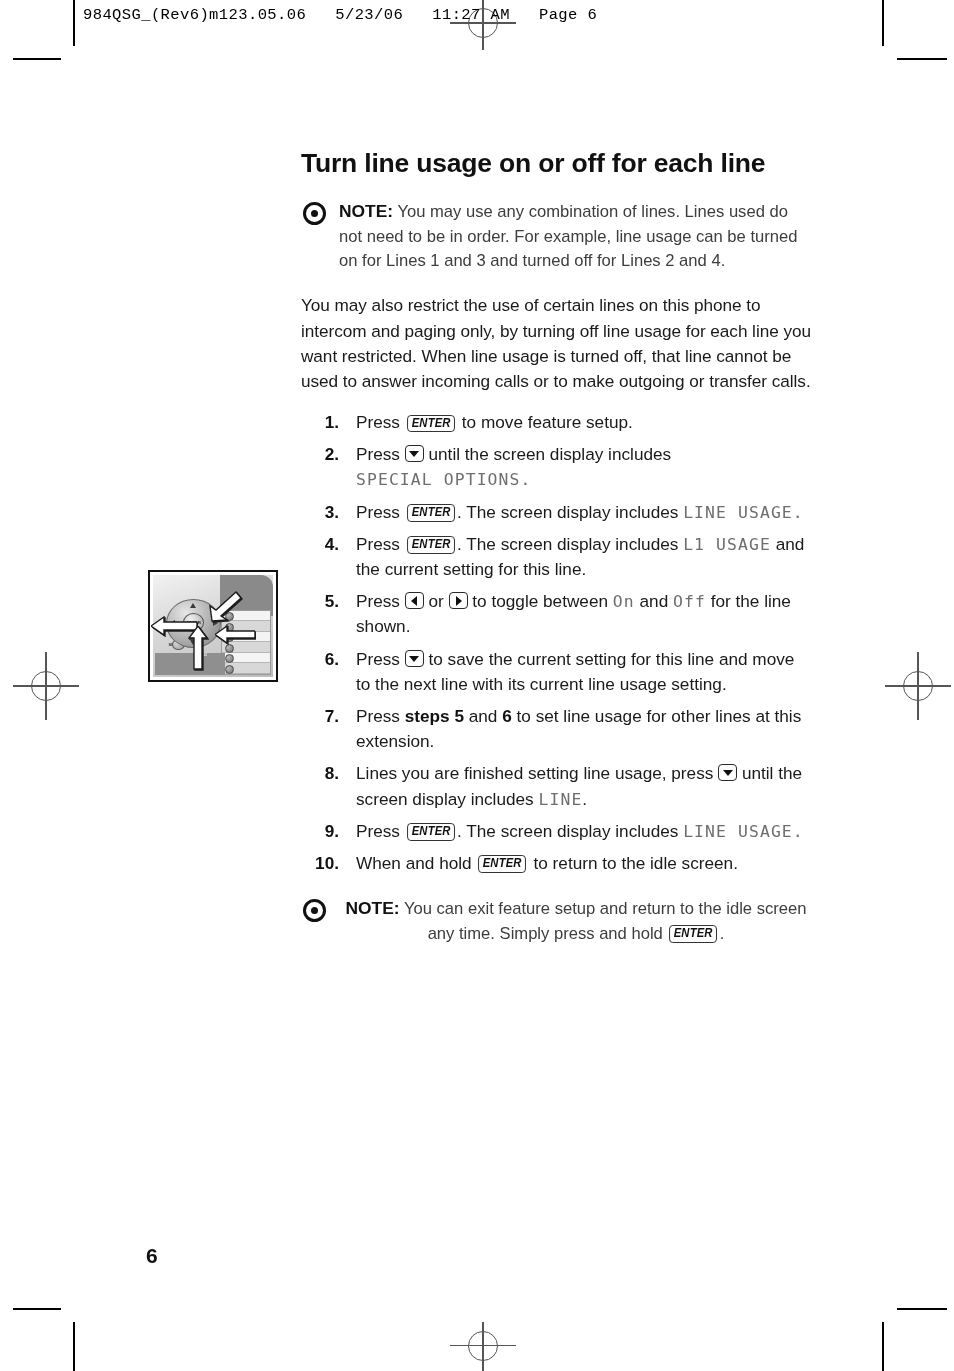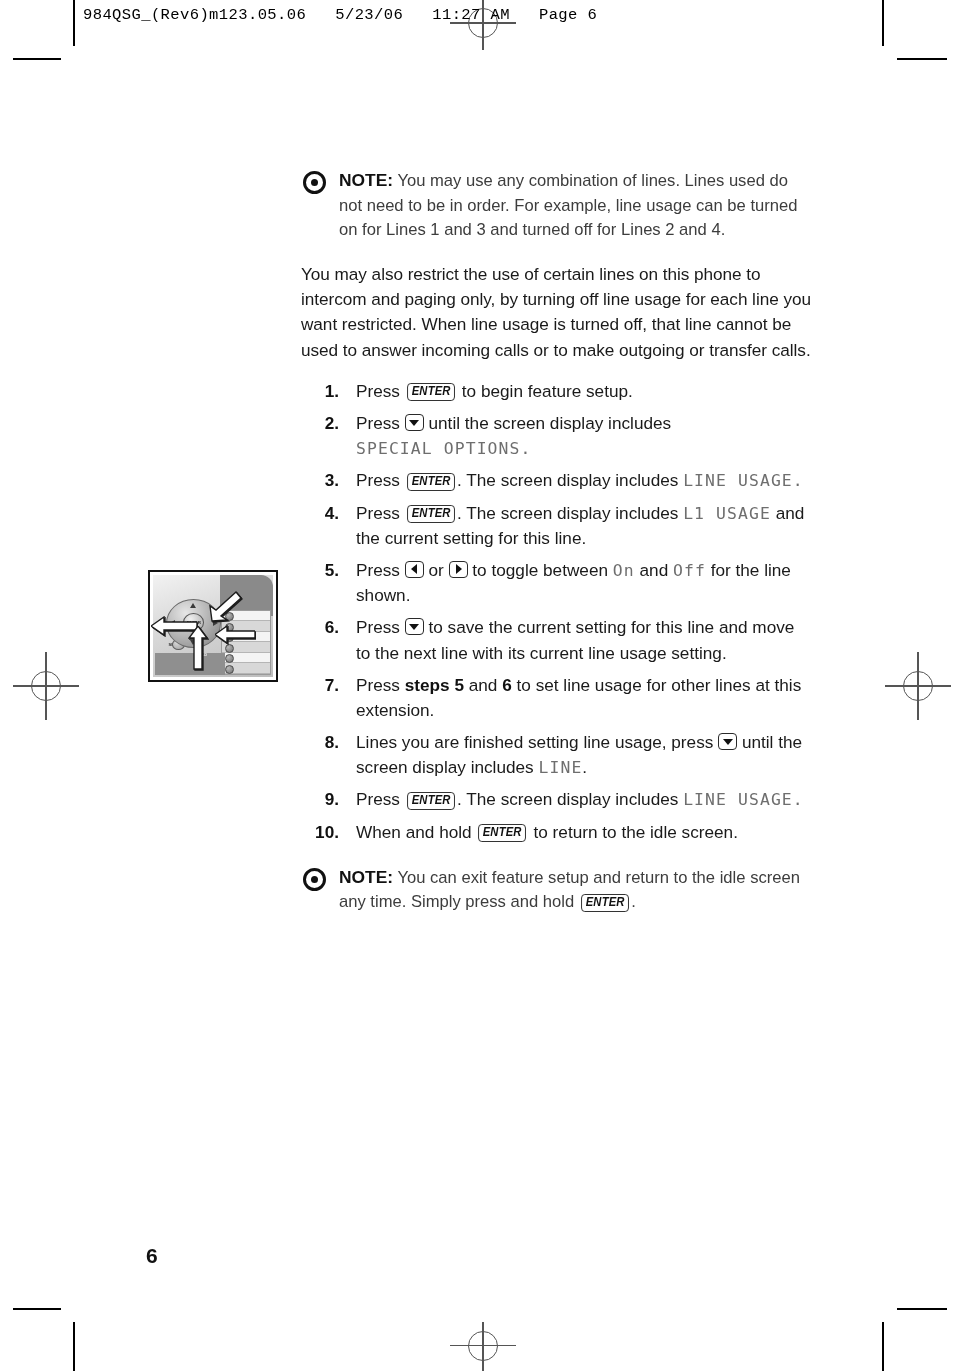--- a/index.html
+++ b/index.html
@@ -385,45 +385,46 @@
       <div class="callout" style="left:29%; top:50%; width:20px; height:44px;">
         <svg width="20" height="44" viewBox="0 0 20 44">
           <polygon points="10,0 19,12 14,12 14,43 6,43 6,12 1,12" fill="#ffffff" stroke="#1d1d1d" stroke-width="1.4"></polygon>
         </svg>
       </div>
     </div>
   </div>
 
   <div class="content">
 
+    <h1 class="title">Turn line usage on or off for each line</h1>
 
 
     <div class="note">
       <span class="bullseye"></span>
       <div class="note-text"><span class="note-label">NOTE:</span> <span>You may use any combination of lines.  Lines used do not need to be in order.  For example,  line usage can be turned on for Lines 1 and 3 and turned off for Lines 2 and 4.</span></div>
     </div>
 
     <div class="para-gap"></div>
 
     <p class="body-text">You may also restrict the use of certain lines on this phone to intercom and paging only,  by turning off line usage for each line you want restricted. When line usage is turned off, that line cannot be used to answer incoming calls or to make outgoing or transfer calls.</p>
 
     <ol class="steps" id="steps-list">
-        <li><span class="num">1.</span><span>Press </span><span class="key-enter">ENTER</span><span> to begin feature setup.</span></li>
+        <li><span class="num">1.</span><span>Press </span><span class="key-enter">ENTER</span><span> to move feature setup.</span></li>
         <li><span class="num">2.</span><span>Press </span><span class="key-arrow down"><span class="tri"></span></span><span> until the screen display includes </span><span class="lcd">SPECIAL OPTIONS.</span></li>
         <li><span class="num">3.</span><span>Press </span><span class="key-enter">ENTER</span><span>.  The screen display includes </span><span class="lcd">LINE USAGE.</span></li>
         <li><span class="num">4.</span><span>Press </span><span class="key-enter">ENTER</span><span>.  The screen display includes </span><span class="lcd">L1 USAGE</span><span> and the current setting for this line.</span></li>
         <li><span class="num">5.</span><span>Press </span><span class="key-arrow left"><span class="tri"></span></span><span> or </span><span class="key-arrow right"><span class="tri"></span></span><span> to toggle between </span><span class="lcd">On</span><span> and </span><span class="lcd">Off</span><span> for the line shown.</span></li>
         <li><span class="num">6.</span><span>Press </span><span class="key-arrow down"><span class="tri"></span></span><span> to save the current setting for this line and move to the next line with its current line usage setting.</span></li>
         <li><span class="num">7.</span><span>Press </span><b class="bold-inline">steps 5</b><span> and </span><b class="bold-inline">6</b><span> to set line usage for other lines at this extension.</span></li>
         <li><span class="num">8.</span><span>Lines you are finished setting line usage, press </span><span class="key-arrow down"><span class="tri"></span></span><span> until the screen display includes </span><span class="lcd">LINE</span><span>.</span></li>
         <li><span class="num">9.</span><span>Press </span><span class="key-enter">ENTER</span><span>.  The screen display includes </span><span class="lcd">LINE USAGE.</span></li>
         <li><span class="num">10.</span><span>When and hold </span><span class="key-enter">ENTER</span><span> to return to the idle screen.</span></li>
       </ol>
 
-    <div class="note" style="">
+    <div class="note" style="text-align:center;">
       <span class="bullseye"></span>
       <div class="note-text"><span class="note-label">NOTE:</span> <span>You can exit feature setup and return to the idle screen any time.  Simply press and hold </span><span class="key-enter">ENTER</span><span>.</span></div>
     </div>
 
   </div>
 
   <div class="page-num">6</div>
 
 </div>
 

